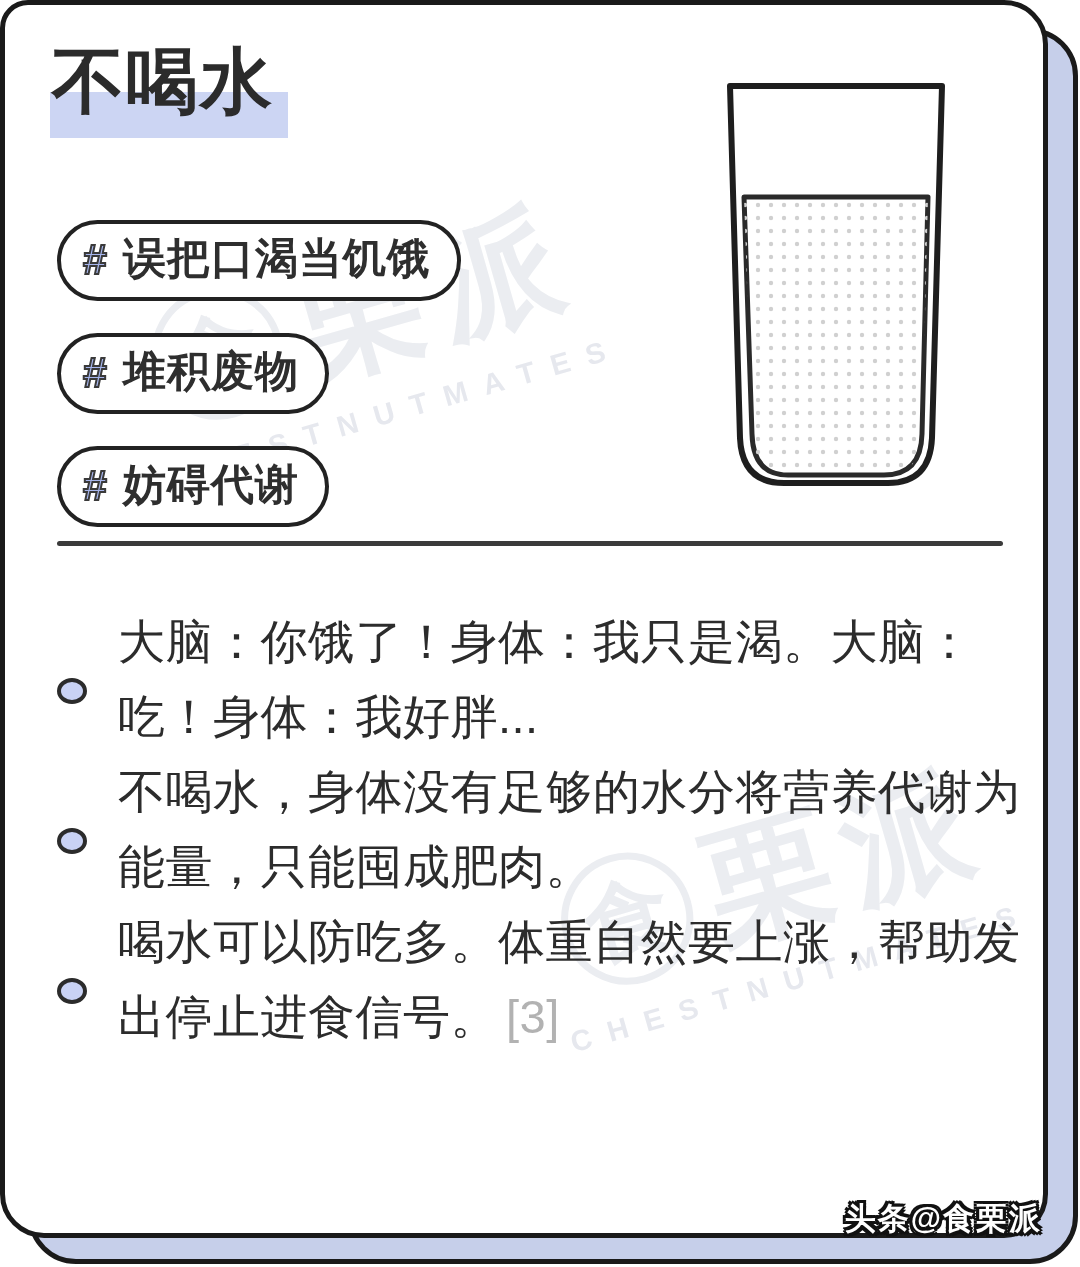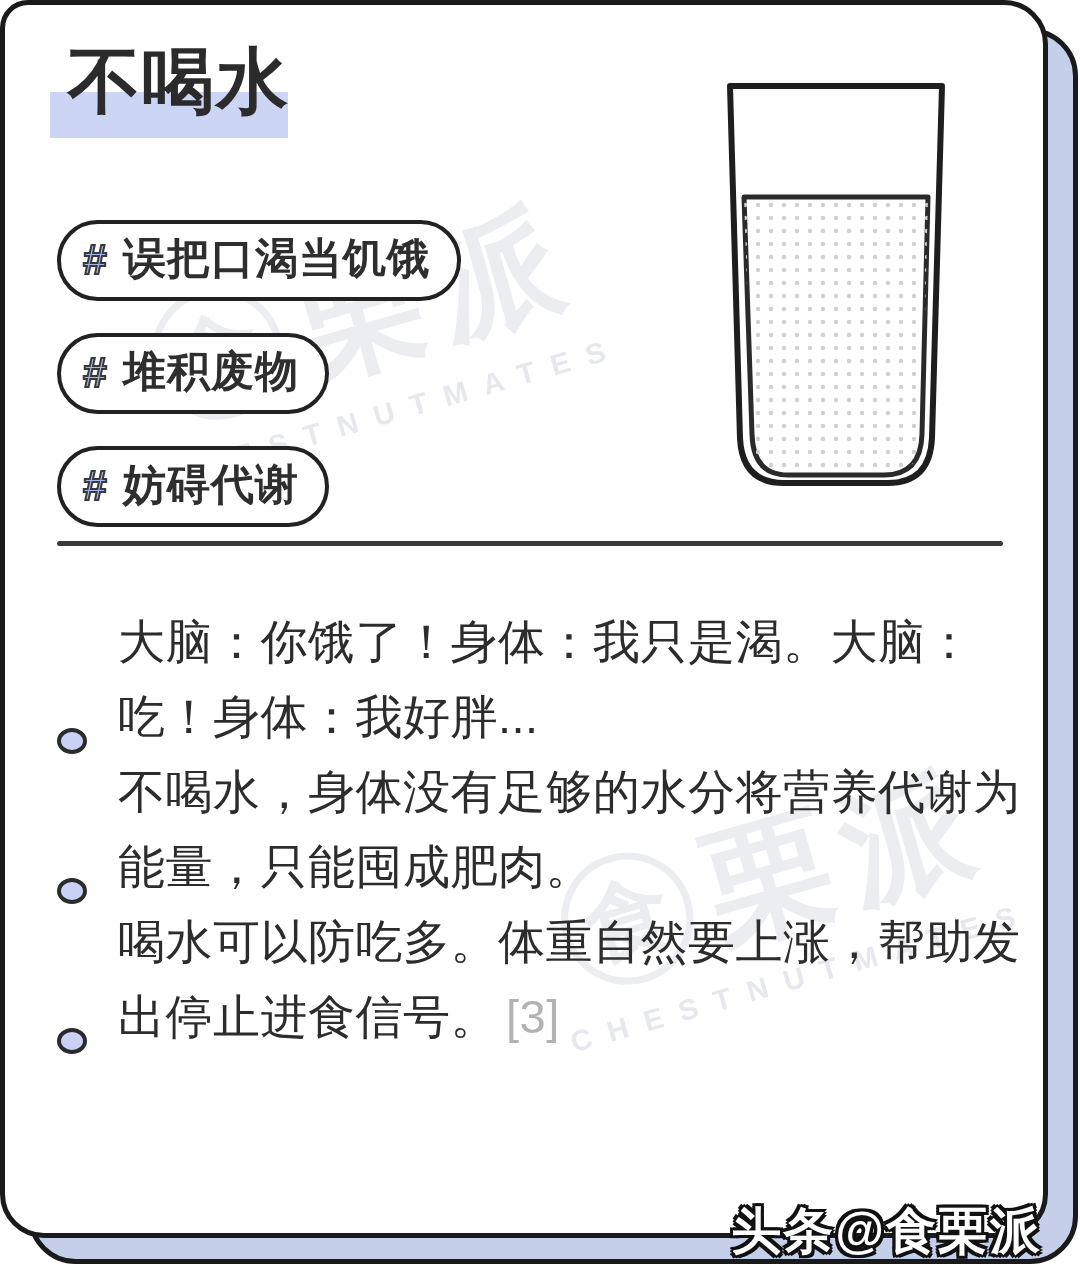--- a/index.html
+++ b/index.html
@@ -56,21 +56,21 @@
     color:#e6e8ee;
   }
   
   .title-highlight {
     position:absolute; left:50px; top:92px;
     width:238px; height:46px;
     background:#ccd5f3;
     z-index:3;
   }
   .page-title {
-    position:absolute; left:68px; top:40px; margin:0;
+    position:absolute; left:52px; top:40px; margin:0;
     font-size:72px; line-height:1.15; font-weight:900;
     color:#2b2b2b; letter-spacing:2px;
     z-index:4;
   }
   
   .tags {
     position:absolute; left:57px; top:220px;
     display:flex; flex-direction:column; align-items:flex-start;
     z-index:4;
   }
@@ -97,40 +97,40 @@
     position:absolute; left:57px; top:541px;
     width:946px; height:5px;
     background:#3b3b3b; border-radius:3px;
     z-index:4;
   }
   
   .bullets {
     position:absolute; left:57px; top:604px; width:965px;
     z-index:4;
   }
-  .bullet-item { display:flex; align-items:flex-end; }
+  .bullet-item { display:flex; align-items:center; }
   .bullet-marker {
     flex:0 0 auto;
     width:30px; height:26px;
     margin-top:23px; margin-right:31px;
     background:#c9d2f4;
     border:4px solid #2b2b2b;
     border-radius:50%;
   }
   .bullet-text {
     font-size:47px; line-height:75px;
     color:#2c2c2c; letter-spacing:0.5px;
     white-space:pre-wrap;
     font-weight:500;
   }
   .citation { color:#b2b2b2; margin-left:8px; font-weight:400; }
   
   .footer-credit {
     position:absolute; right:38px; top:1198px;
-    font-size:50px; font-weight:800; letter-spacing:2px;
+    font-size:31px; font-weight:800; letter-spacing:2px;
     color:#ffffff;
     text-shadow:
       -3px -3px 0 #111, 3px -3px 0 #111, -3px 3px 0 #111, 3px 3px 0 #111,
       -3px 0 0 #111, 3px 0 0 #111, 0 -3px 0 #111, 0 3px 0 #111;
     z-index:6;
   }
 </style>
 </head>
 <body>
 

